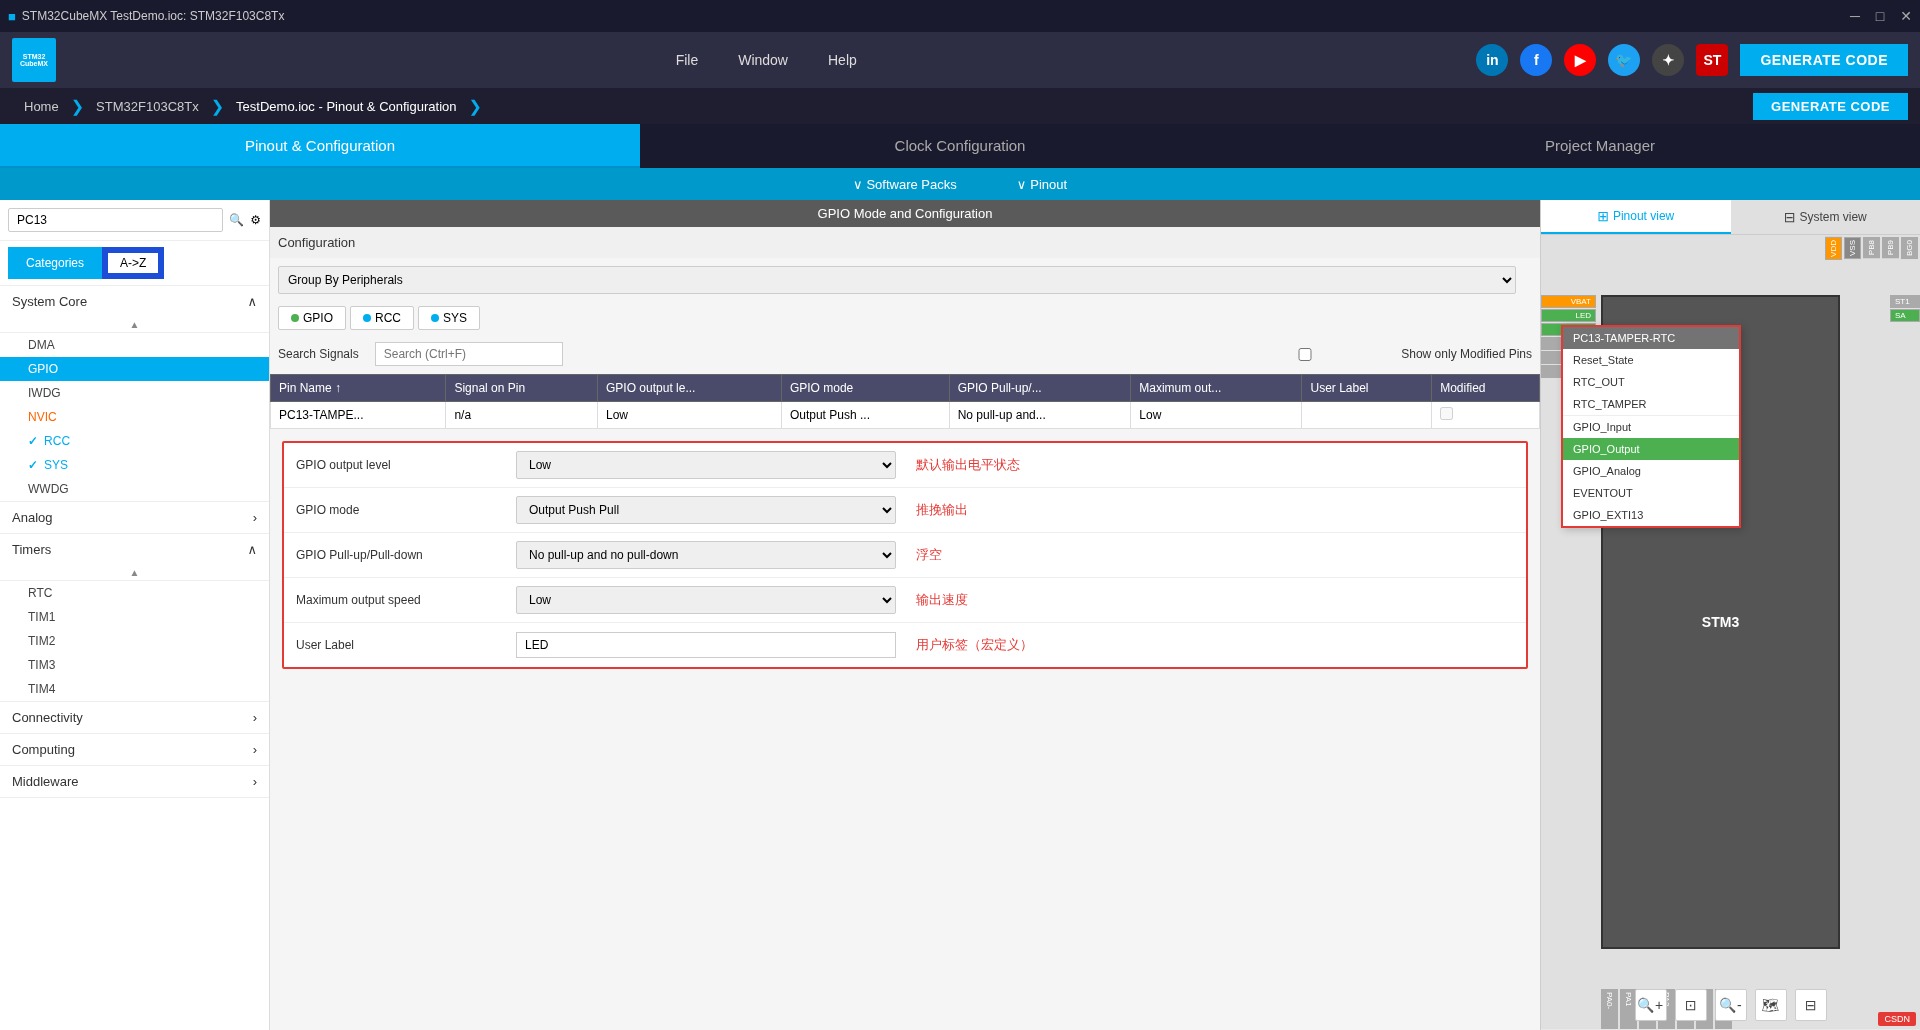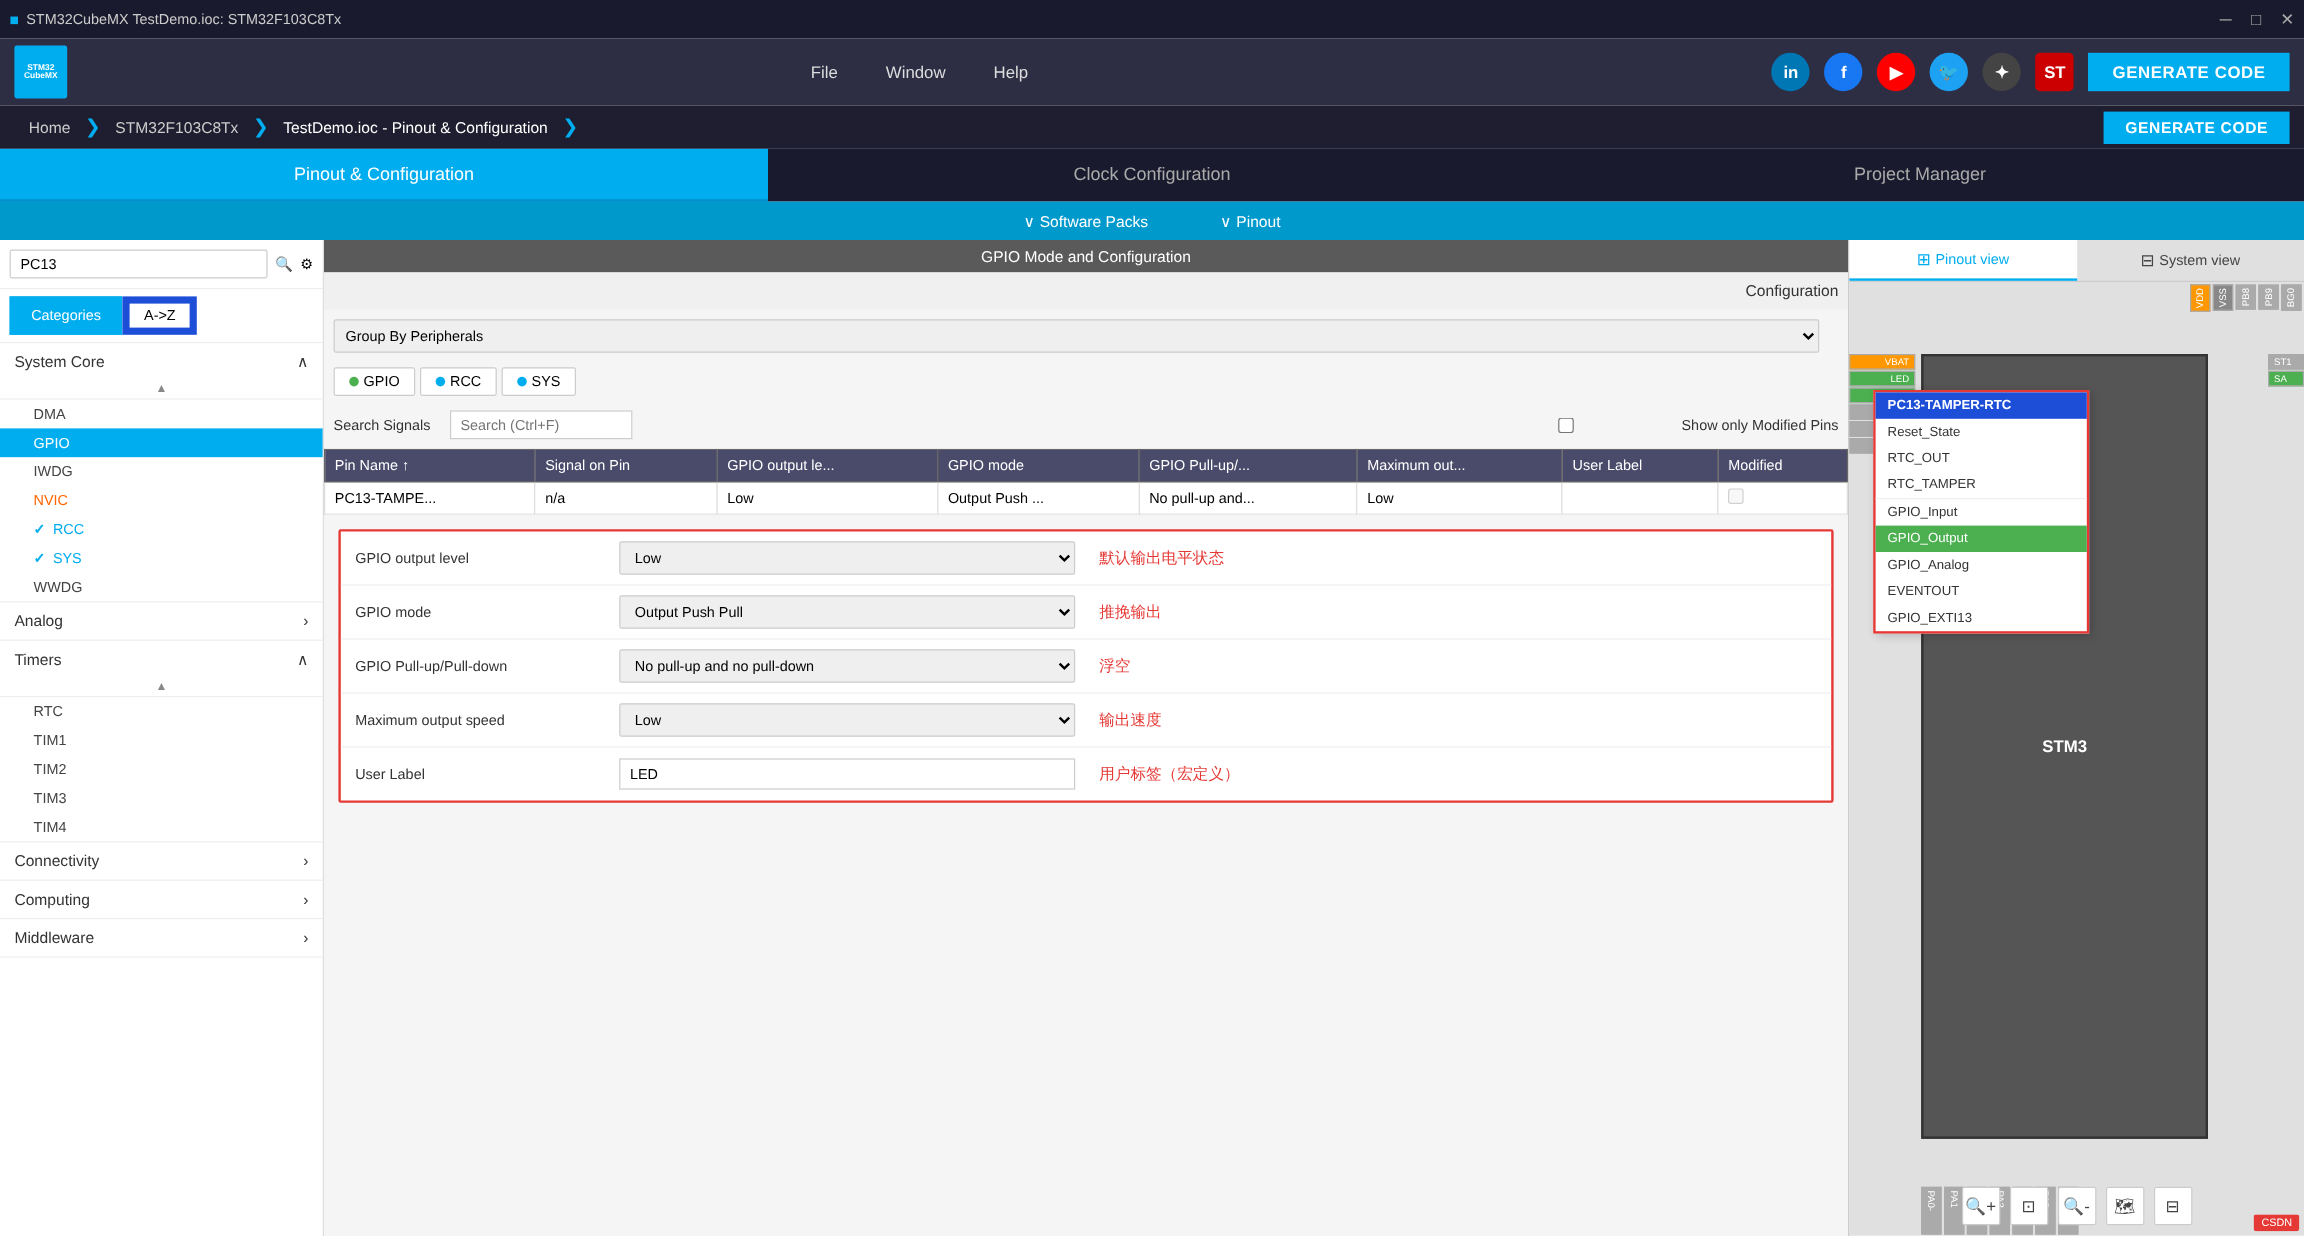--- a/index.html
+++ b/index.html
@@ -51,21 +51,21 @@
     .sidebar-items { padding: 0; }
     .sidebar-item { padding: 5px 12px 5px 28px; cursor: pointer; font-size: 12px; color: #444; display: flex; align-items: center; gap: 6px; }
     .sidebar-item.active { background: #00adef; color: white; }
     .sidebar-item.checked { color: #00adef; }
     .check-mark { color: #00adef; font-weight: bold; }
     .scroll-up-btn { text-align: center; padding: 2px; cursor: pointer; color: #888; border-bottom: 1px solid #eee; font-size: 10px; }
 
     
     .center-content { flex: 1; background: #f5f5f5; overflow-y: auto; padding: 0; }
     .gpio-header { background: #5a5a5a; color: white; text-align: center; padding: 6px; font-size: 13px; }
-    .gpio-subheader { text-align: right; padding: 8px; background: #f0f0f0; font-size: 13px; color: #333; }
+    .gpio-subheader { text-align: left; padding: 8px; background: #f0f0f0; font-size: 13px; color: #333; }
     .group-select { margin: 8px; }
     .group-select select { width: calc(100% - 16px); padding: 5px; border: 1px solid #ccc; font-size: 12px; border-radius: 2px; }
     .tab-buttons { display: flex; gap: 4px; padding: 4px 8px; }
     .tab-btn { display: flex; align-items: center; gap: 4px; padding: 4px 12px; border: 1px solid #ccc; background: white; cursor: pointer; font-size: 12px; border-radius: 2px; }
     .tab-btn .dot { width: 8px; height: 8px; border-radius: 50%; display: inline-block; }
     .dot-green { background: #4caf50; }
     .dot-blue { background: #00adef; }
     .search-signals { padding: 8px; display: flex; align-items: center; gap: 16px; }
     .search-signals label { font-size: 12px; color: #333; font-weight: 500; }
     .search-signals input { padding: 4px 8px; border: 1px solid #ccc; font-size: 12px; width: 180px; }
@@ -89,21 +89,21 @@
     .right-panel { width: 380px; background: #e8e8e8; border-left: 1px solid #ccc; flex-shrink: 0; overflow: hidden; position: relative; }
     .right-tabs { display: flex; background: #e0e0e0; border-bottom: 1px solid #ccc; }
     .right-tab { flex: 1; padding: 8px; text-align: center; cursor: pointer; font-size: 12px; color: #444; display: flex; align-items: center; justify-content: center; gap: 4px; }
     .right-tab.active { background: white; color: #00adef; border-bottom: 2px solid #00adef; font-weight: 500; }
 
     
     .chip-view { position: relative; width: 100%; height: calc(100% - 36px); overflow: hidden; background: #ddd; }
 
     
     .context-menu { position: absolute; top: 100px; left: 30px; background: white; border: 1px solid #ccc; box-shadow: 2px 2px 8px rgba(0,0,0,0.2); z-index: 100; min-width: 160px; }
-    .context-menu-header { background: #1d4ed8; color: white; padding: 5px 10px; font-size: 11px; font-weight: bold; }
+    .context-menu-header { background: #737373; color: white; padding: 5px 10px; font-size: 11px; font-weight: normal; }
     .context-menu-item { padding: 5px 10px; font-size: 11px; cursor: pointer; color: #333; display: flex; align-items: center; justify-content: space-between; }
     .context-menu-item.highlighted { background: #4caf50; color: white; }
     .context-menu-divider { height: 1px; background: #eee; }
     .red-border { border: 2px solid #e53935; }
     .toolbar-btn { width: 32px; height: 32px; display: flex; align-items: center; justify-content: center; background: white; border: 1px solid #ccc; cursor: pointer; border-radius: 2px; color: #444; font-size: 14px; }
 
     .csdn-badge { position: fixed; bottom: 4px; right: 4px; background: #e53935; color: white; font-size: 9px; padding: 2px 6px; border-radius: 2px; }
 
     .center-wrapper { display: flex; flex-direction: column; height: 100%; }
   </style>
@@ -293,21 +293,21 @@
           <span>RCC</span>
         </button>
         <button class="tab-btn">
           <span class="dot dot-blue"></span>
           <span>SYS</span>
         </button>
       </div>
 
       <div class="search-signals">
         <label>Search Signals</label>
-        <input type="text" placeholder="Search (Ctrl+F)" style="padding: 4px 8px; border: 1px solid rgb(204, 204, 204); font-size: 12px; width: 152px;">
+        <input type="text" placeholder="Search (Ctrl+F)" style="padding: 4px 8px; border: 1px solid rgb(204, 204, 204); font-size: 12px; width: 188px;">
         <div class="show-modified">
           <input type="checkbox" style="">
           <span>Show only Modified Pins</span>
         </div>
       </div>
 
       <div class="table-wrapper">
         <table class="data-table">
           <thead>
             <tr>

